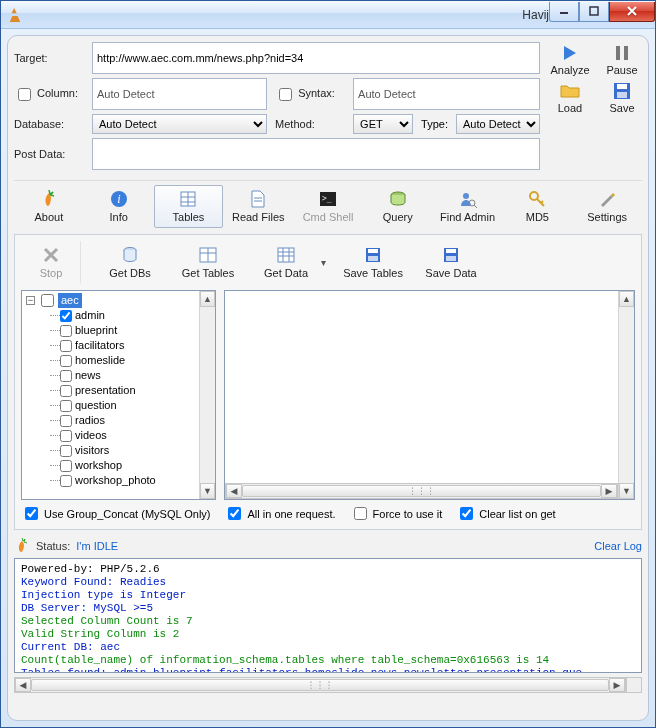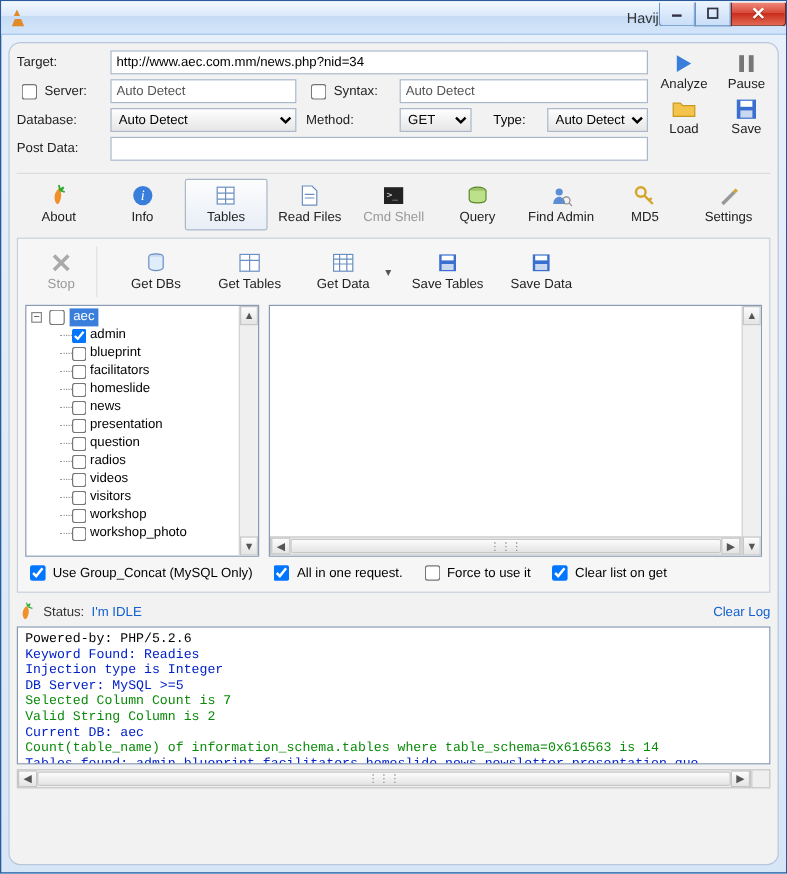--- a/index.html
+++ b/index.html
@@ -72,21 +72,21 @@
   }
   .form-grid {
     flex:1;
     display:grid;
     grid-template-columns: 70px 1fr 70px 1fr;
     gap: 4px 8px;
     align-items:center;
   }
   .form-grid label { color:#222; }
   .txt {
-    height:20px;
+    height:32px;
     border:1px solid #a9b7c9;
     background:#fff;
     padding:1px 4px;
     font-size:11px;
     color:#555;
     width:100%;
   }
   .sel {
     height:20px;
     border:1px solid #a9b7c9;
@@ -287,29 +287,29 @@
     </div>
   </div>
 
   <div class="client">
 
     <div class="form-area">
       <div class="form-grid">
         <label>Target:</label>
         <input class="txt row-span" style="color: rgb(0, 0, 0);" value="http://www.aec.com.mm/news.php?nid=34">
 
-        <label><input type="checkbox" class="chk" style=""> <span>Server:</span></label>
+        <label><input type="checkbox" class="chk" style=""> <span>Column:</span></label>
         <input class="txt" value="Auto Detect" style="">
         <label><input type="checkbox" class="chk" style=""> <span>Syntax:</span></label>
         <input class="txt" value="Auto Detect" style="">
 
         <label>Database:</label>
         <select class="sel"><option>Auto Detect</option></select>
         <label>Method:</label>
-        <div style="display:flex;gap:18px;align-items:center">
+        <div style="display:flex;gap:8px;align-items:center">
           <select class="sel" style="width:60px"><option>GET</option></select>
           <span>Type:</span>
           <select class="sel" style="flex:1"><option>Auto Detect</option></select>
         </div>
 
         <label>Post Data:</label>
         <input class="txt row-span" value="" style="">
       </div>
       <div class="action-col">
         <div class="action-row">

